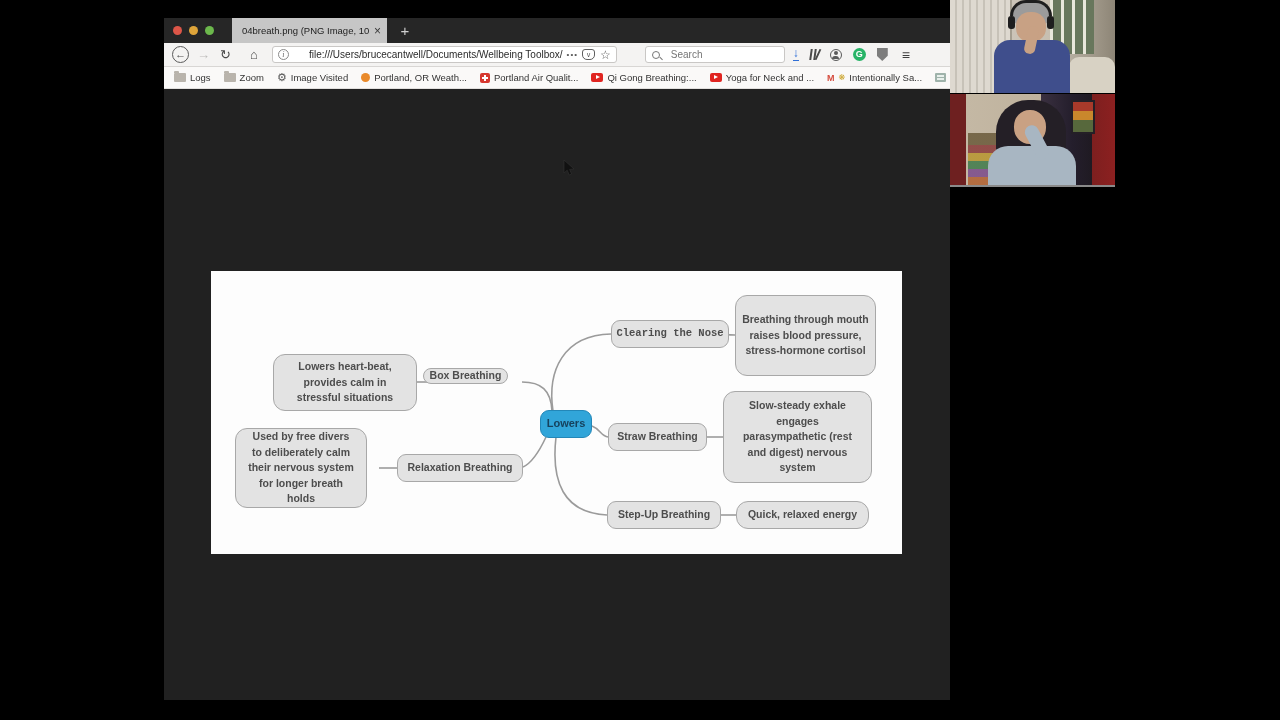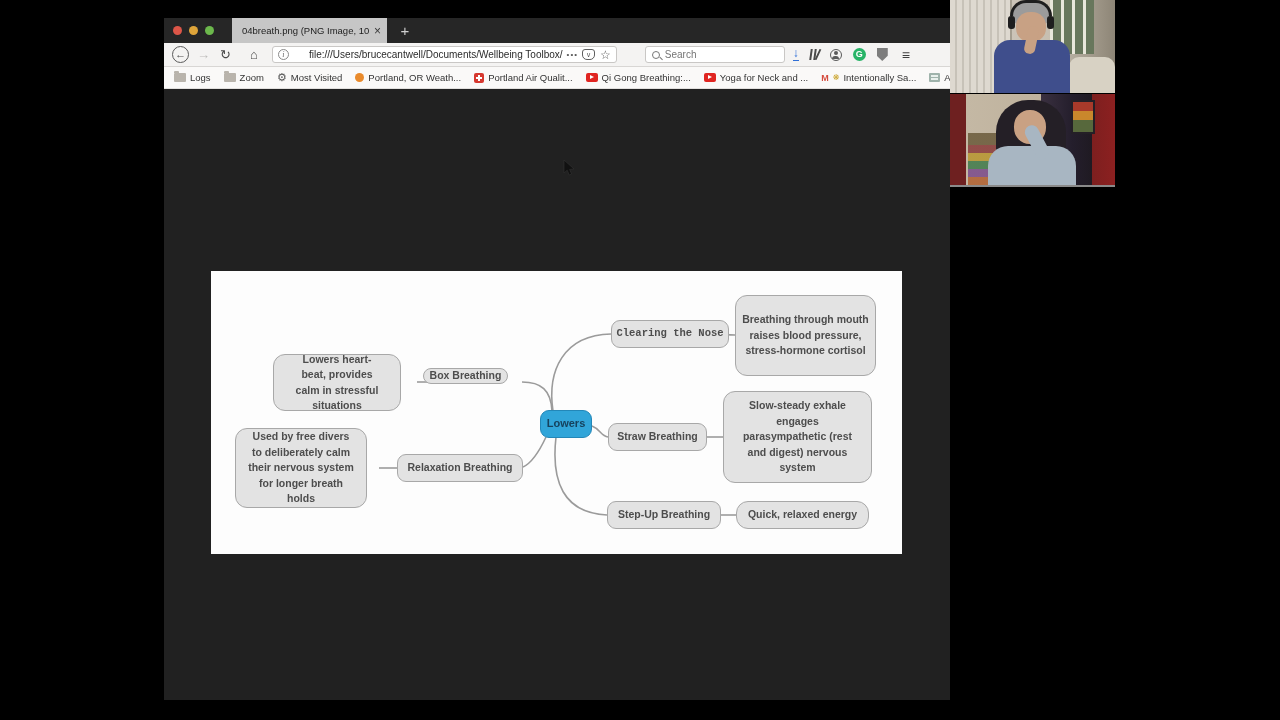--- a/index.html
+++ b/index.html
@@ -37,21 +37,21 @@
             display:flex; align-items:center; padding:0 5px; flex:none; margin-left:6px; }
   .info-circ { width:11px; height:11px; border:1px solid #8a8a8a; border-radius:50%; color:#666;
                font-size:8px; line-height:10px; text-align:center; flex:none;
                font-family:"Liberation Serif", serif; font-style:italic; }
   .url-text { font-size:10px; color:#2b2b2b; margin-left:5px; white-space:nowrap; overflow:hidden; flex:1;text-align:right; }
   .dots { font-size:8px; color:#5a5a5a; letter-spacing:1px; margin:0 4px; flex:none; }
   .pocket { width:13px; height:11px; border:1.2px solid #5f5f5f; border-radius:3px 3px 5px 5px;
             font-size:7px; color:#5f5f5f; text-align:center; line-height:9px; flex:none; margin-right:5px; }
   .star { color:#5a5a5a; font-size:12px; flex:none; }
   .searchbox { height:17px; width:140px; background:#fff; border:1px solid #c9c7c5; border-radius:3px;
-               display:flex; align-items:center; padding:0 6px; margin-left:28px; flex:none; }
+               display:flex; align-items:center; padding:0 6px; margin-left:28px; flex:none;gap:6px; }
   .mag { width:8px; height:8px; border:1.4px solid #777; border-radius:50%; position:relative; flex:none; }
   .mag::after { content:""; position:absolute; left:6px; top:6px; width:4px; height:1.4px;
                 background:#777; transform:rotate(45deg); }
   .searchbox input { border:none; outline:none; background:transparent; font-size:10px; color:#888;
                      width:100px; margin-left:5px; font-family:"Liberation Sans", sans-serif; }
   .right-icons { display:flex; align-items:center; margin-left:8px; gap:11px; }
   .dl { color:#2f6fd6; font-size:12px; border-bottom:1.6px solid #2f6fd6; line-height:11px; height:13px; }
   .lib { display:flex; gap:1.5px; transform:skewX(-8deg); }
   .lib i { display:block; width:2px; height:11px; background:#4a4a4a; }
   .lib i:last-child { transform:rotate(18deg); }
@@ -193,21 +193,21 @@
       <div class="bm">
         <span class="folder"></span>
         <span class="bm-label">Logs</span>
       </div>
       <div class="bm">
         <span class="folder"></span>
         <span class="bm-label">Zoom</span>
       </div>
       <div class="bm">
         <span class="gear">⚙</span>
-        <span class="bm-label">Most Visited</span>
+        <span class="bm-label">Image Visited</span>
       </div>
       <div class="bm">
         <span class="dot-orange"></span>
         <span class="bm-label">Portland, OR Weath...</span>
       </div>
       <div class="bm">
         <span class="redcross"></span>
         <span class="bm-label">Portland Air Qualit...</span>
       </div>
       <div class="bm">
@@ -241,21 +241,21 @@
             <path d="M381 155 C389 158 390 165 397 166"></path>
             <path d="M335 166 C328 181 321 192 312 196"></path>
             <path d="M345 166 C340 210 352 242 396 244"></path>
             <path d="M504 63 C514 63 514 64 524 64"></path>
             <path d="M496 166 L512 166"></path>
             <path d="M168 197 L186 197"></path>
             <path d="M510 244 L525 244"></path>
           </g>
         </svg>
 
-        <div class="node note" style="left:62px; top:83px; width:128px; height:57px; padding:4px 17px;">Lowers heart-beat, provides calm in stressful situations</div>
+        <div class="node note" style="left:62px; top:83px; width:144px; height:57px; padding:4px 17px;">Lowers heart-beat, provides calm in stressful situations</div>
         <div class="node" style="left:212px; top:97px; width:85px; height:16px;">Box Breathing</div>
 
         <div class="node root-node" style="left:329px; top:139px; width:52px; height:28px;">Lowers</div>
 
         <div class="node" style="left:400px; top:49px; width:118px; height:28px;font-family:Liberation Mono, monospace;">Clearing the Nose</div>
         <div class="node note" style="left:524px; top:24px; width:141px; height:81px; padding:4px 6px;">Breathing through mouth raises blood pressure, stress-hormone cortisol</div>
 
         <div class="node" style="left:397px; top:152px; width:99px; height:28px;">Straw Breathing</div>
         <div class="node note" style="left:512px; top:120px; width:149px; height:92px; padding:4px 13px;">Slow-steady exhale engages parasympathetic (rest and digest) nervous system</div>
 

